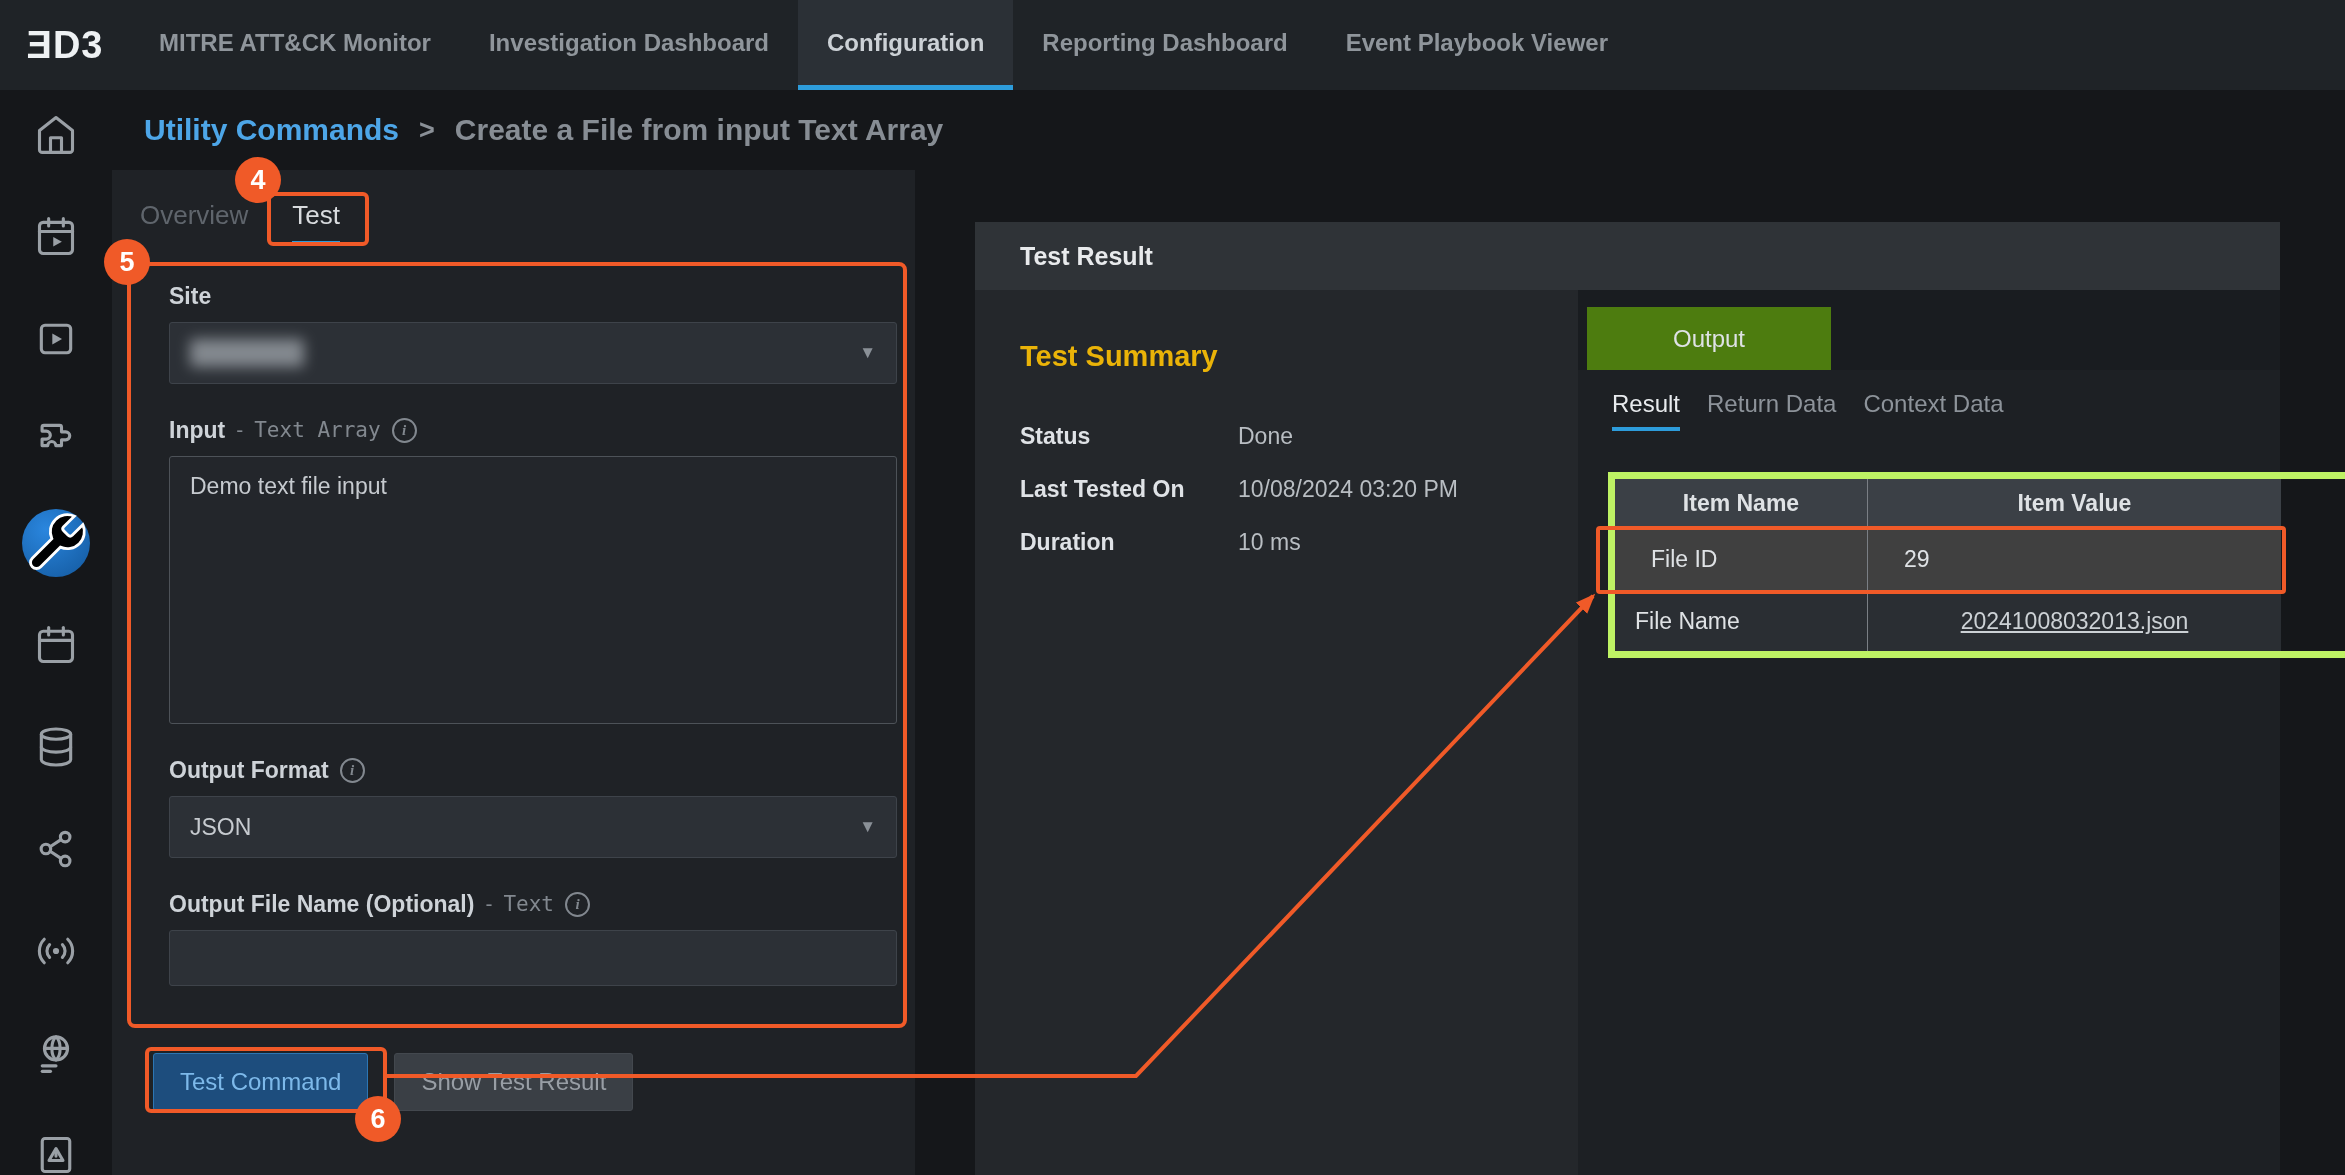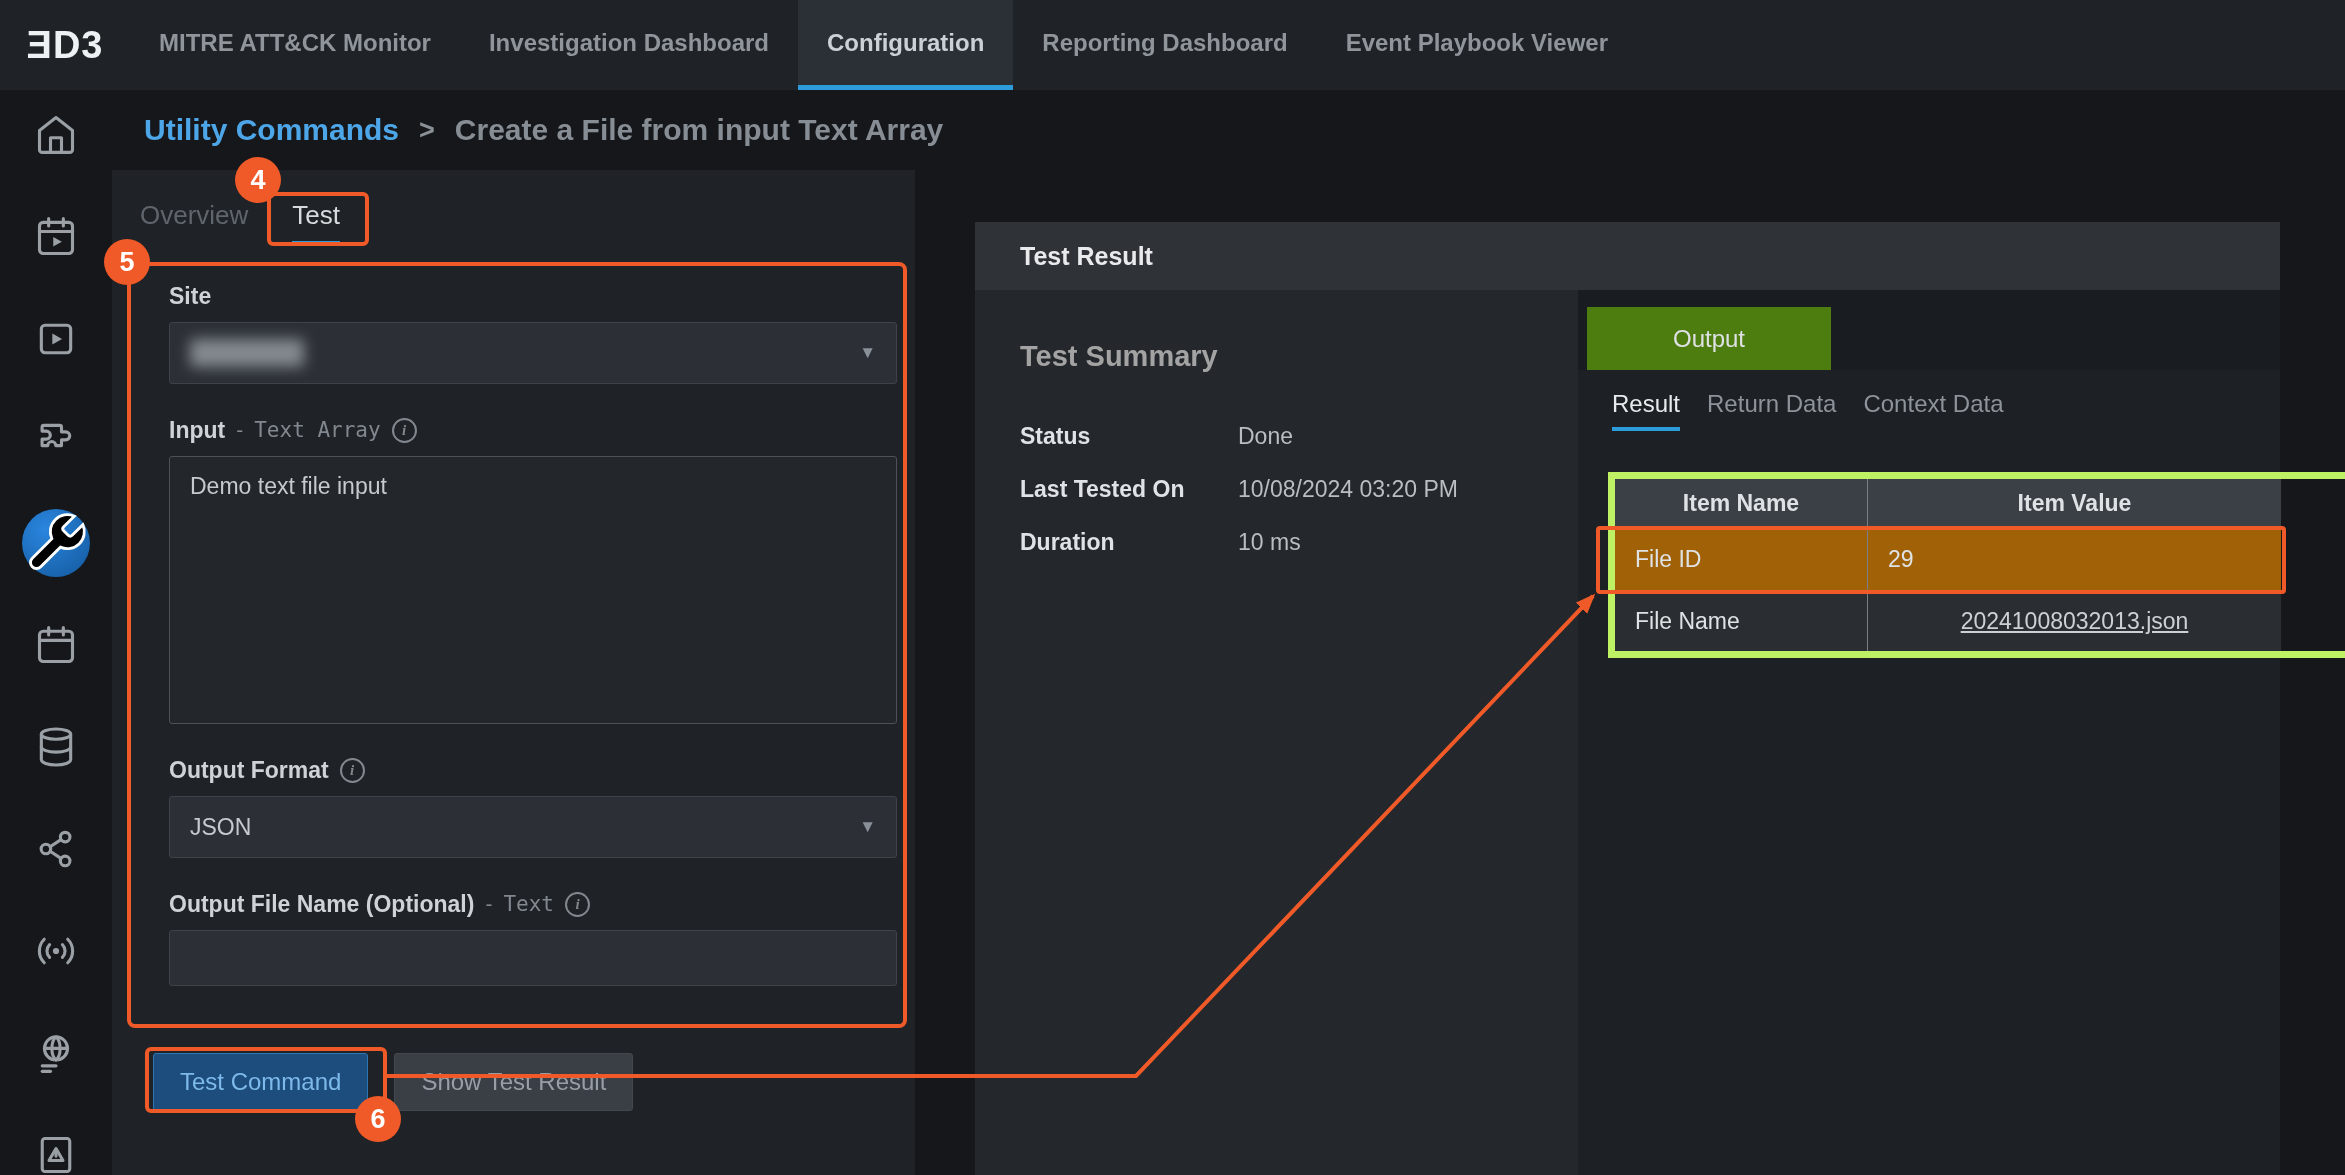--- a/index.html
+++ b/index.html
@@ -44,38 +44,38 @@
   .text-input{width:100%;height:56px;background:#2c3036;border:1px solid #3e434a;border-radius:3px;padding:0 20px;font-size:23px;color:#c6cacf;outline:none}
   .btn-row{position:absolute;left:41px;top:883px;display:flex;gap:26px}
   .btn{height:58px;padding:0 26px;font-size:24px;border-radius:3px;font-family:"Liberation Sans",sans-serif}
   .btn-primary{background:#1d4d7d;border:1px solid #2c76b4;color:#7db9ea}
   .btn-secondary{background:#3a3f45;border:1px solid #43484e;color:#989ea5}
 
   
   .right-panel{position:absolute;left:975px;top:222px;width:1305px;height:953px;background:#24272b;z-index:1}
   .rp-header{height:68px;background:#2f3337;display:flex;align-items:center;padding-left:45px;font-size:25px;font-weight:bold;color:#e8eaec}
   .summary{position:absolute;left:45px;top:118px;width:520px}
-  .summary h3{font-size:29px;font-weight:bold;color:#a3a3a3;margin-bottom:50px}
+  .summary h3{font-size:29px;font-weight:bold;color:#eab308;margin-bottom:50px}
   .sum-row{display:flex;margin-bottom:26px;font-size:23px;align-items:baseline}
   .sum-label{width:218px;font-weight:bold;color:#dfe2e6;flex:0 0 auto}
   .sum-value{color:#b9bec3}
 
   .output-col{position:absolute;left:603px;top:68px;width:702px;height:885px;background:#1d2024}
   .tab-strip{position:absolute;left:0;top:0;width:702px;height:80px;background:#191c20}
   .output-tab{position:absolute;left:9px;top:17px;width:244px;height:63px;background:#4d7c0f;display:flex;align-items:center;justify-content:center;font-size:24px;color:#dfe2e5}
   .subtabs{position:absolute;left:34px;top:100px;display:flex;gap:27px;font-size:24px}
   .subtab{color:#8d939a;padding-bottom:9px;border-bottom:4px solid transparent}
   .subtab.active{color:#e8ebee;border-bottom-color:#2D9CDB}
 
   .tbl{position:absolute;left:30px;top:182px;width:774px;display:grid;grid-template-columns:253px 413px;grid-template-rows:50px 62px 60px;border:7px solid #bef264}
   .tbl > div{border-right:1px solid #7a7f85;border-bottom:1px solid #7a7f85;display:flex;align-items:center;font-size:23px;color:#dfe2e5}
   .tbl > div:nth-child(2n){border-right:none}
   .tbl > div:nth-child(5),.tbl > div:nth-child(6){border-bottom:none}
   .tbl-h{background:#3b4046;font-weight:bold;justify-content:center}
-  .row-a{background:#a16207;padding-left:20px}
+  .row-a{background:#404040;padding-left:36px}
   .row-b{background:#2a2e33;padding-left:20px}
   .cell-center{justify-content:center;padding-left:0 !important}
   .file-link{color:#ccd1d5;text-decoration:underline}
 
   
   .overlay{position:absolute;left:0;top:0;width:2345px;height:1175px;z-index:40;pointer-events:none}
   .a-box{position:absolute;border:4px solid #F05A28;border-radius:6px}
   .a-num{position:absolute;width:46px;height:46px;border-radius:50%;background:#F05A28;color:#fff;font-size:27px;font-weight:bold;display:flex;align-items:center;justify-content:center}
 </style>
 </head>

